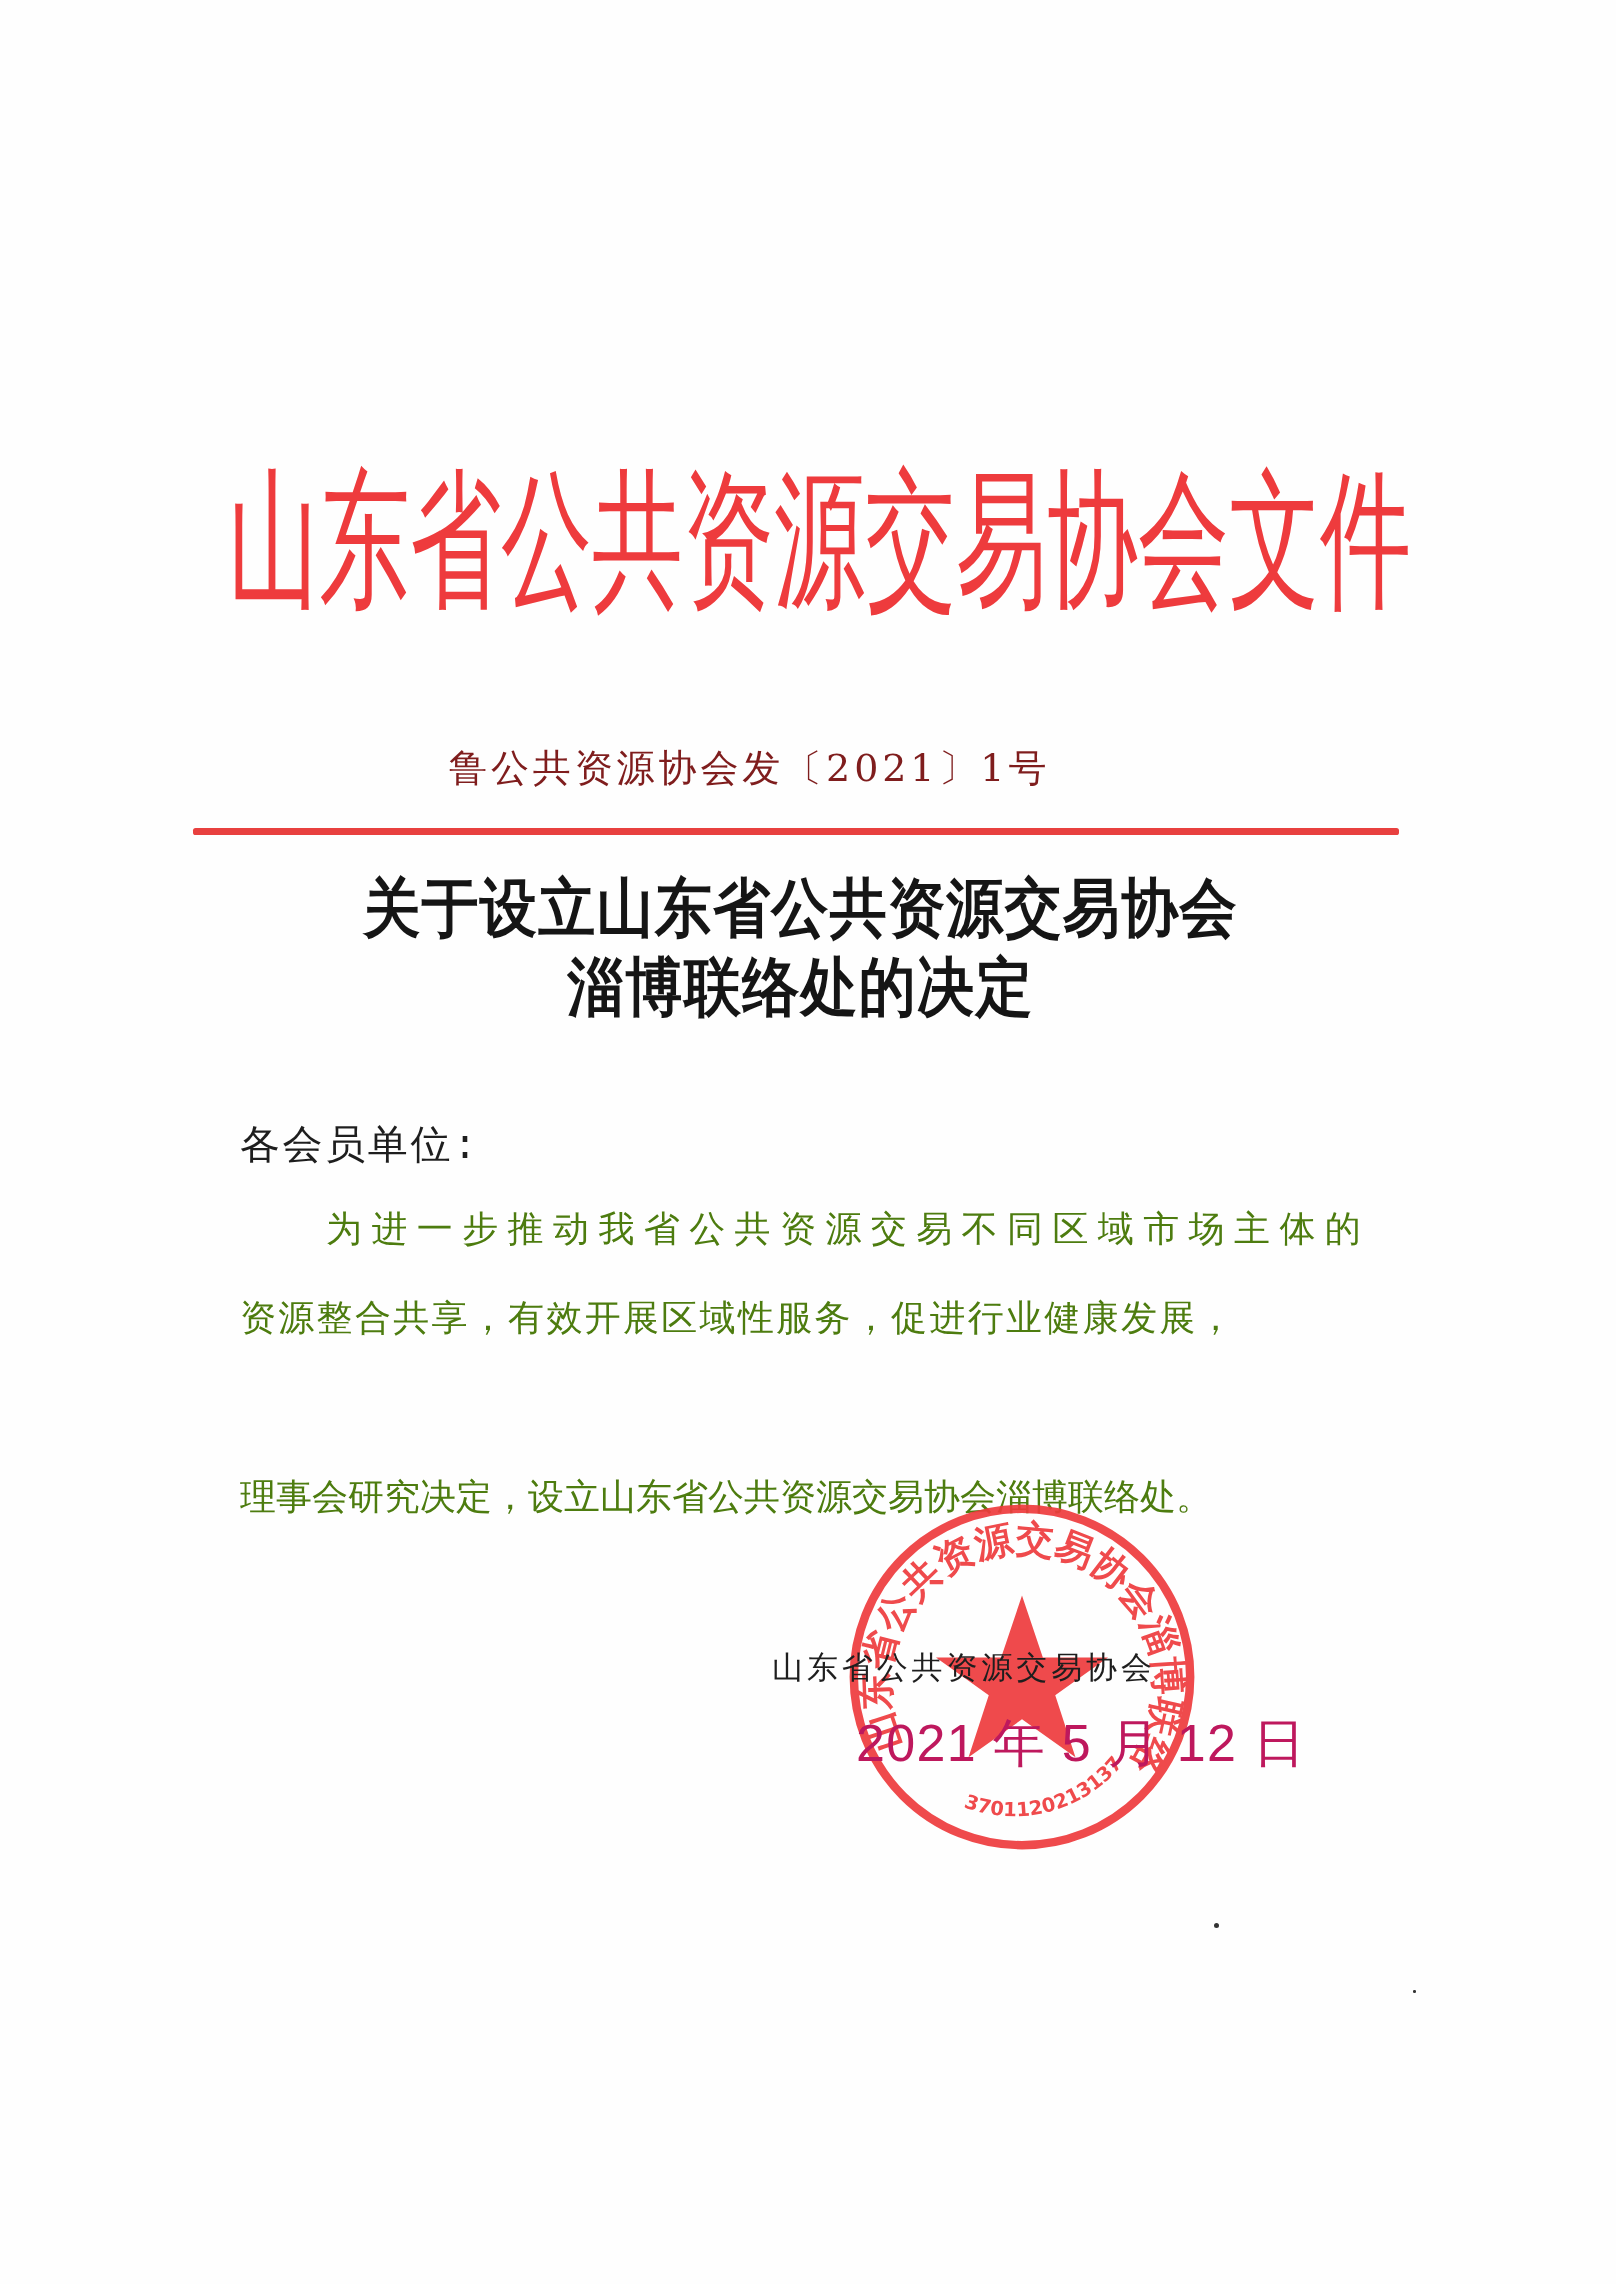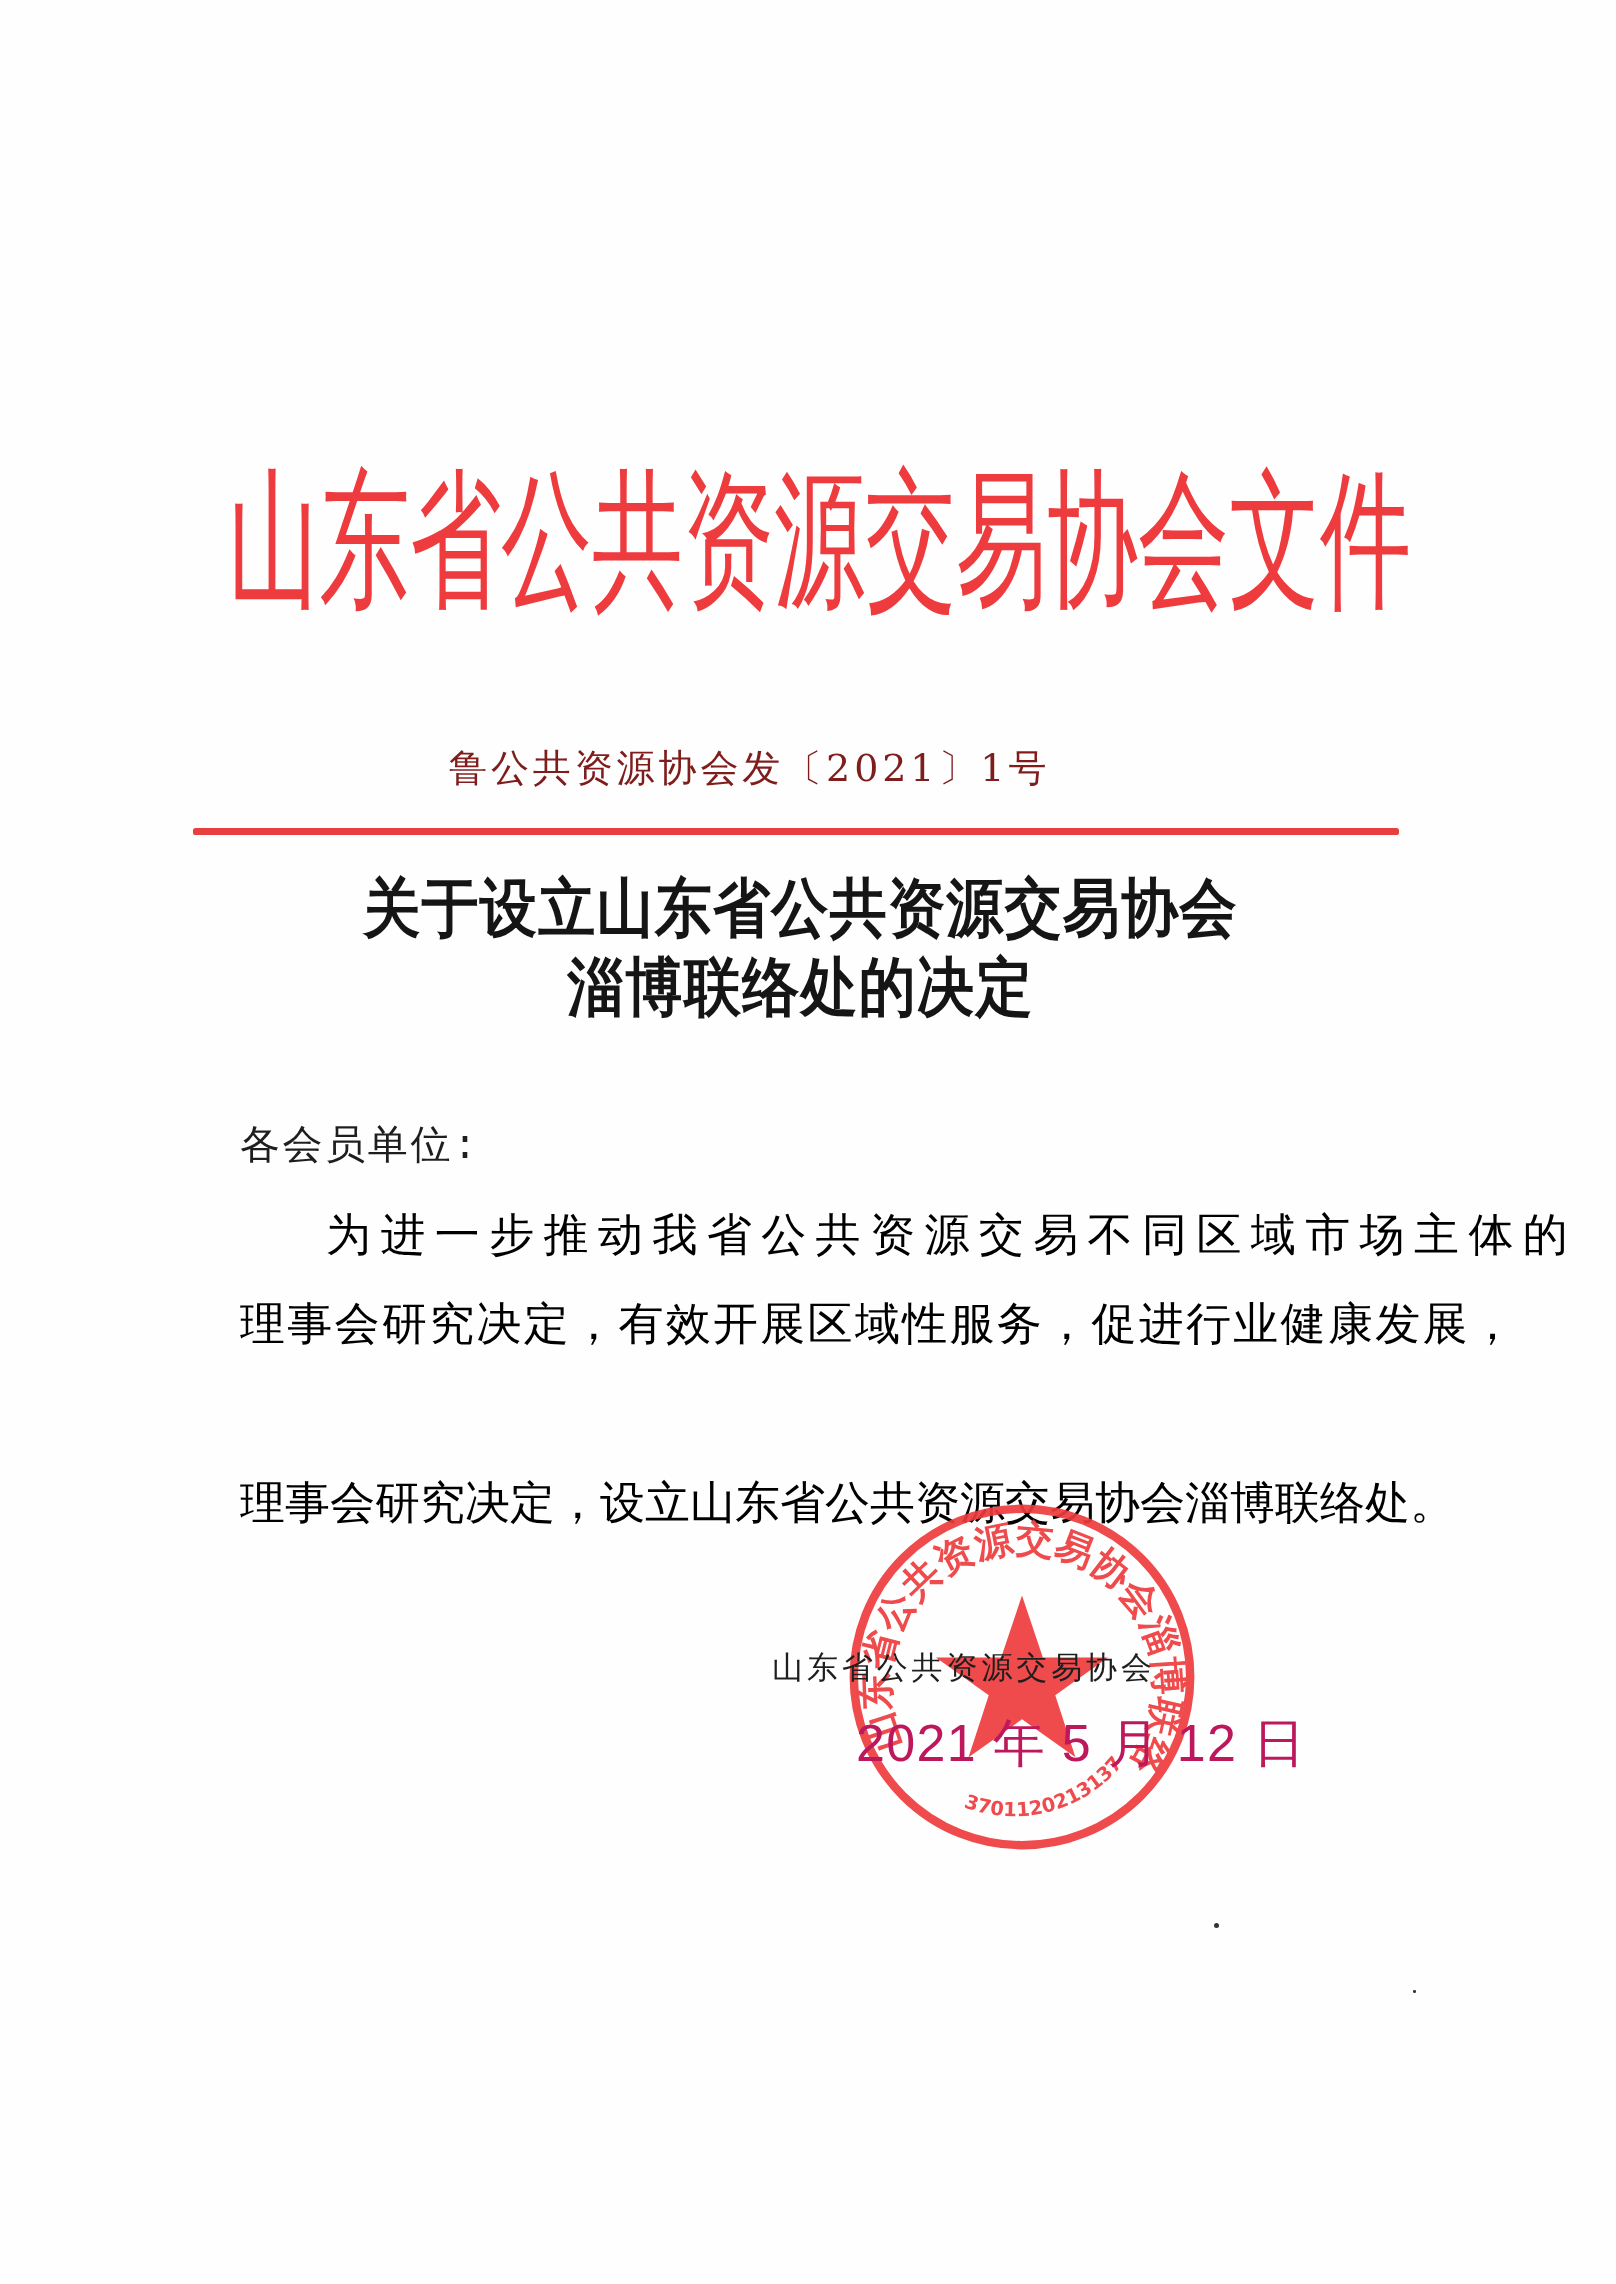--- a/index.html
+++ b/index.html
@@ -34,21 +34,21 @@
     font-size: 57px; line-height: 79px; color: #151515; letter-spacing: 1.3px;
   }
   .doc-title div { transform: scaleY(1.12); }
 
   .body-text {
     position: absolute; left: 240px; width: 1146px;
     font-family: Liberation Mono, monospace; font-size: 40px; color: #1e1e1e;
     letter-spacing: 8.5px; white-space: nowrap;
   }
   .salutation { top: 1117px; letter-spacing: 2.6px; }
-  .para-line { position: absolute; left: 240px; width: 1146px; font-family: "DejaVu Sans", sans-serif; font-size: 45px; color: #000000; white-space: nowrap; display: flex; justify-content: space-between; }
+  .para-line { position: absolute; left: 240px; width: 1146px; font-family: "DejaVu Sans", sans-serif; font-size: 36px; color: #4d7c0f; white-space: nowrap; display: flex; justify-content: space-between; }
   .para-line.indent { left: 326px; width: 1061px; }
 
   .signature {
     position: absolute; left: 772px; top: 1647px; width: 475px;
     font-family: "DejaVu Serif", serif; font-size: 31px; color: #1e1e1e;
     display: flex; justify-content: space-between; white-space: nowrap; z-index: 3;
   }
   .date-line {
     position: absolute; left: 856px; top: 1709px; width: 339px;
     font-family: Liberation Sans, sans-serif; font-size: 52px; color: #be185d;
@@ -90,21 +90,21 @@
     <div>关于设立山东省公共资源交易协会</div>
     <div>淄博联络处的决定</div>
   </div>
 
   <div class="body-text salutation">各会员单位:</div>
 
   <div class="para-line indent" style="top:1205px;">
       <span style="letter-spacing:9.4px;">为进一步推动我省公共资源交易不同区域市场主体的</span>
     </div>
   <div class="para-line" style="top:1294px;">
-      <span style="letter-spacing:2.3px;">理事会研究决定，有效开展区域性服务，促进行业健康发展，</span>
+      <span style="letter-spacing:2.3px;">资源整合共享，有效开展区域性服务，促进行业健康发展，</span>
     </div>
   <div class="para-line" style="top:1473px;">
       <span style="letter-spacing:0px;">理事会研究决定，设立山东省公共资源交易协会淄博联络处。</span>
     </div>
 
   <svg class="stamp" viewBox="0 0 540 540" xmlns="http://www.w3.org/2000/svg">
     <defs>
       <path id="sealArc" d="M 95,390 A 205,205 0 1,1 445,390"></path>
       <path id="codeArc" d="M 150,455 A 215,215 0 0,0 470,300"></path>
     </defs>

